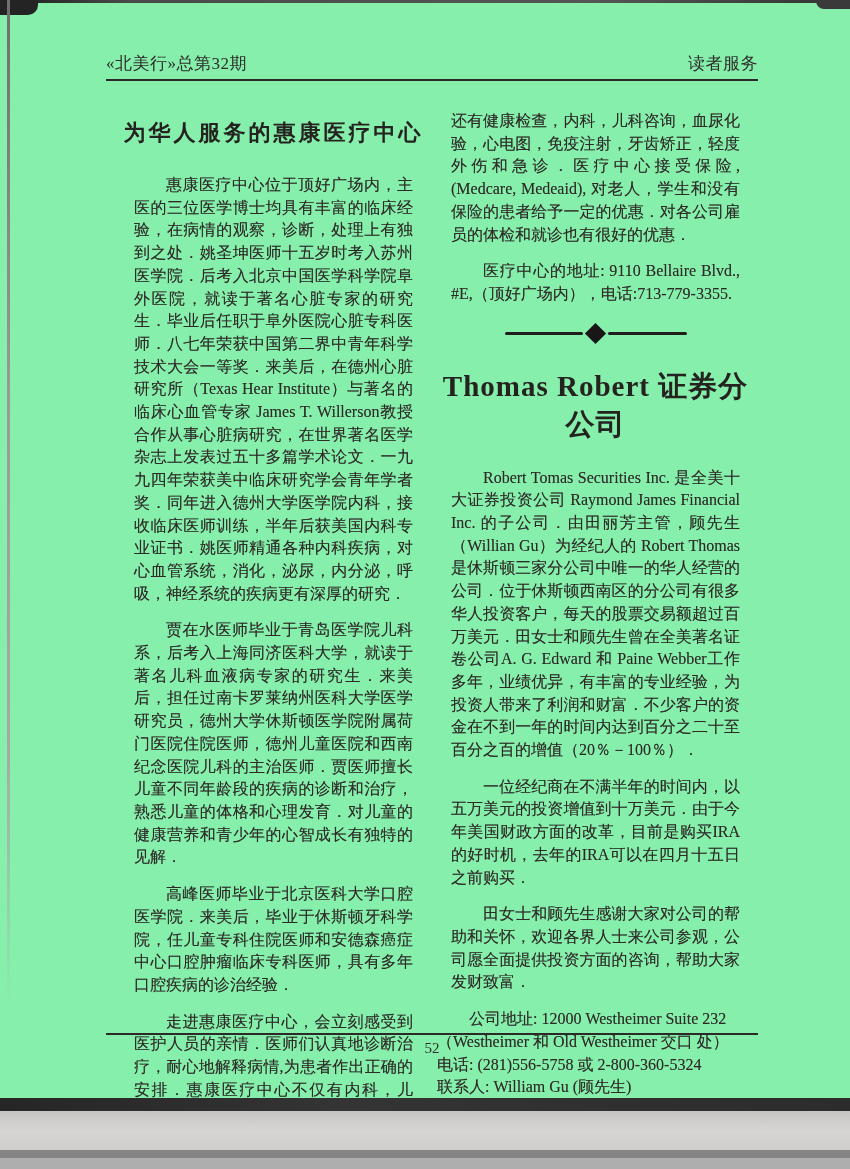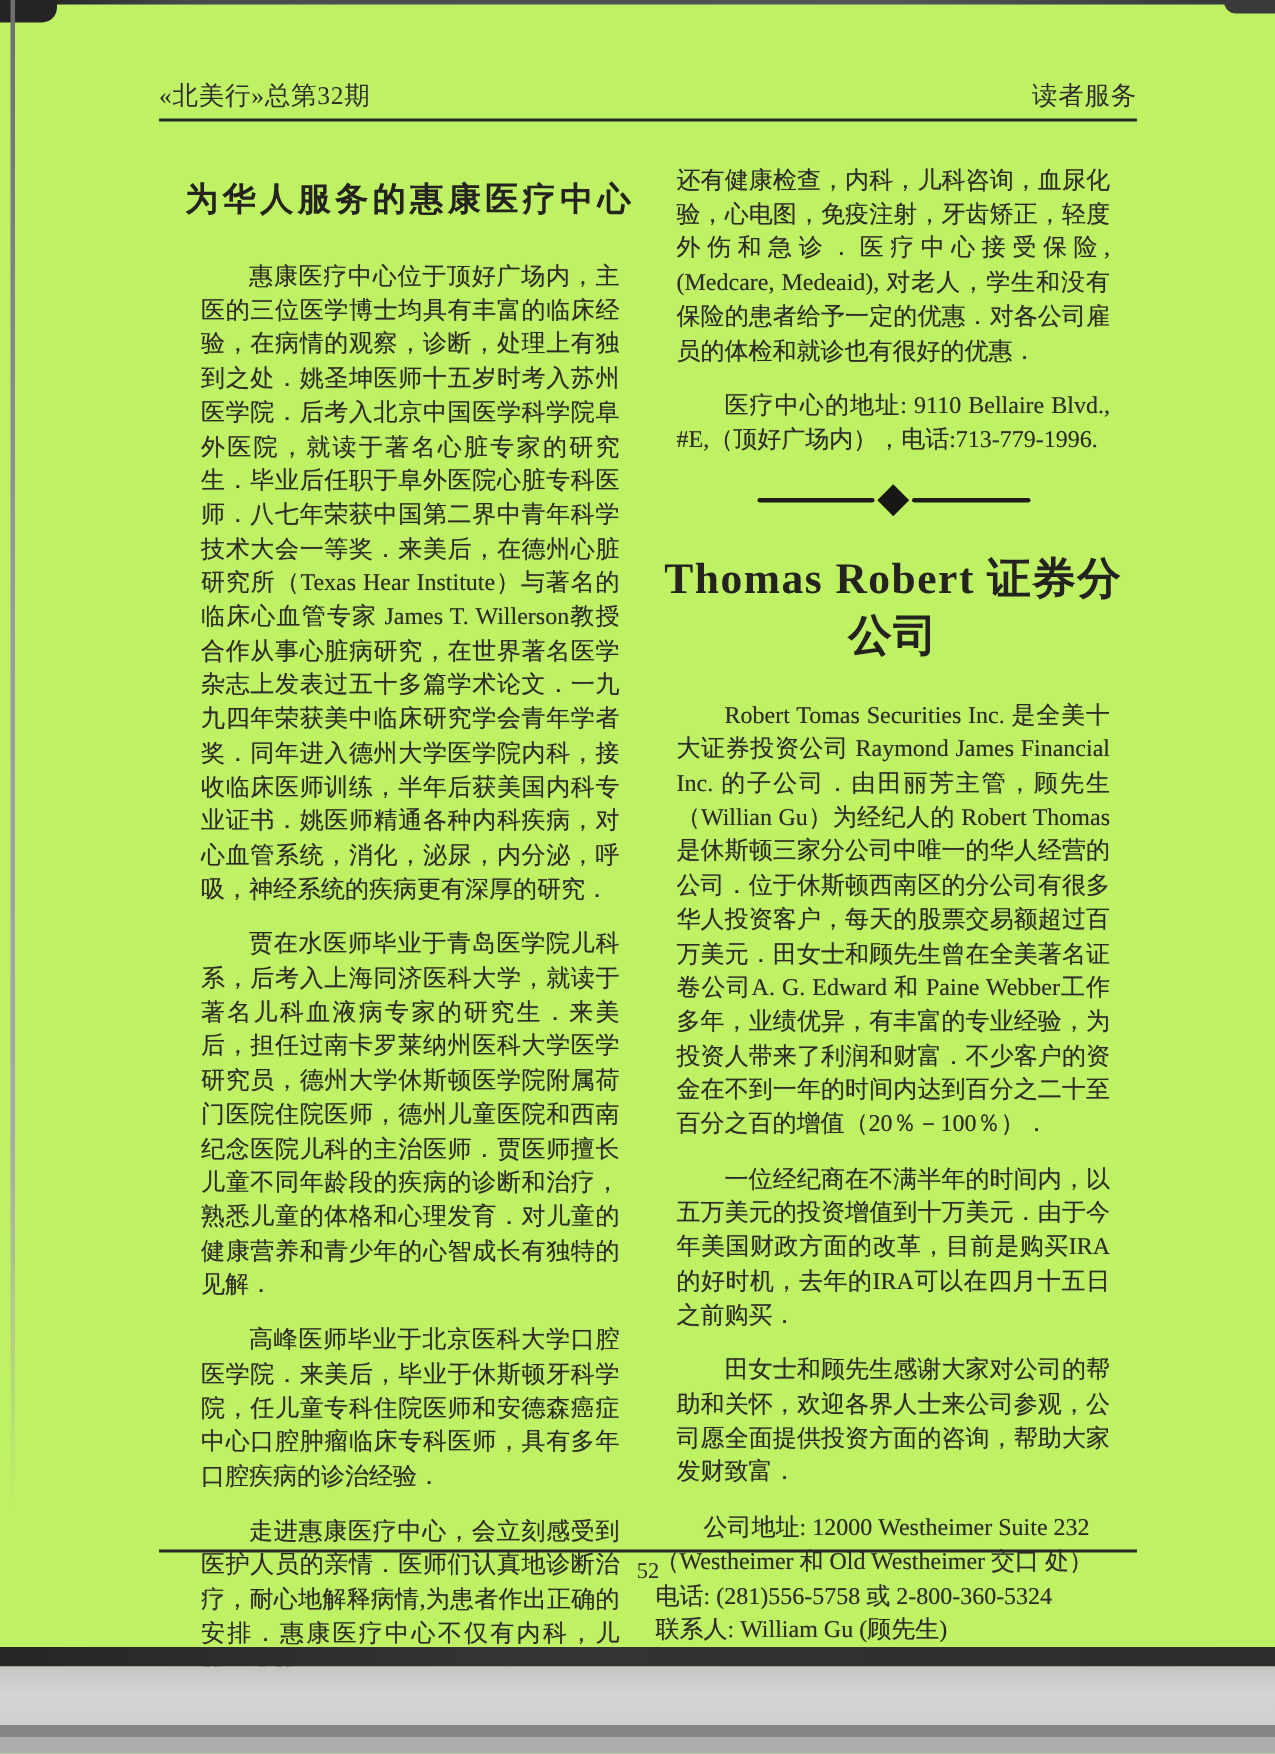--- a/index.html
+++ b/index.html
@@ -5,21 +5,21 @@
   html,body{margin:0;padding:0;}
   body{
     width:850px;height:1169px;
     font-family:"Liberation Serif","DejaVu Serif",serif;
     background:#e8e6e2;
     position:relative;overflow:hidden;
   }
   .page{
     position:absolute;inset:0;
     background:linear-gradient(110deg,#efedea 0%,#f3f1ee 30%,#f2f0ec 70%,#efedе9 100%);
-    background-color:#bef264;
+    background-color:#86efac;
   }
   
   .scan-top-line{position:absolute;left:0;top:0;width:850px;height:3px;background:linear-gradient(90deg,#1a1a1a,#4a4a4a 15%,#555 70%,#333);}
   .scan-topleft-blob{position:absolute;left:0;top:0;width:38px;height:15px;background:#242424;border-bottom-right-radius:10px;}
   .scan-topright{position:absolute;right:0;top:0;width:34px;height:9px;background:#3a3a3a;border-bottom-left-radius:8px;}
   .scan-left-line{position:absolute;left:7px;top:0;width:3px;height:1010px;
     background:linear-gradient(180deg,#6e6e6e 0%,#9a9a9a 40%,#a8a8a8 75%,rgba(170,170,170,0) 100%);}
   .scan-bottom{position:absolute;left:0;top:1098px;width:850px;height:71px;}
   .scan-bottom .b1{height:13px;background:linear-gradient(90deg,#262626,#343434 40%,#2c2c2c);}
   .scan-bottom .b2{height:39px;background:linear-gradient(180deg,#c6c5c3,#d6d5d3 50%,#cfcecc);}
@@ -69,21 +69,21 @@
   <div class="col col-left">
     <h2 class="article-title">为华人服务的惠康医疗中心</h2>
     <p class="body-text indent">惠康医疗中心位于顶好广场内，主医的三位医学博士均具有丰富的临床经验，在病情的观察，诊断，处理上有独到之处．姚圣坤医师十五岁时考入苏州医学院．后考入北京中国医学科学院阜外医院，就读于著名心脏专家的研究生．毕业后任职于阜外医院心脏专科医师．八七年荣获中国第二界中青年科学技术大会一等奖．来美后，在德州心脏研究所（Texas Hear Institute）与著名的临床心血管专家 James T. Willerson教授合作从事心脏病研究，在世界著名医学杂志上发表过五十多篇学术论文．一九九四年荣获美中临床研究学会青年学者奖．同年进入德州大学医学院内科，接收临床医师训练，半年后获美国内科专业证书．姚医师精通各种内科疾病，对心血管系统，消化，泌尿，内分泌，呼吸，神经系统的疾病更有深厚的研究．</p>
     <p class="body-text indent">贾在水医师毕业于青岛医学院儿科系，后考入上海同济医科大学，就读于著名儿科血液病专家的研究生．来美后，担任过南卡罗莱纳州医科大学医学研究员，德州大学休斯顿医学院附属荷门医院住院医师，德州儿童医院和西南纪念医院儿科的主治医师．贾医师擅长儿童不同年龄段的疾病的诊断和治疗，熟悉儿童的体格和心理发育．对儿童的健康营养和青少年的心智成长有独特的见解．</p>
     <p class="body-text indent">高峰医师毕业于北京医科大学口腔医学院．来美后，毕业于休斯顿牙科学院，任儿童专科住院医师和安德森癌症中心口腔肿瘤临床专科医师，具有多年口腔疾病的诊治经验．</p>
     <p class="body-text indent">走进惠康医疗中心，会立刻感受到医护人员的亲情．医师们认真地诊断治疗，耐心地解释病情,为患者作出正确的安排．惠康医疗中心不仅有内科，儿科，牙科，</p>
   </div>
 
   <div class="col col-right">
     <p class="body-text">还有健康检查，内科，儿科咨询，血尿化验，心电图，免疫注射，牙齿矫正，轻度外伤和急诊．医疗中心接受保险,(Medcare, Medeaid), 对老人，学生和没有保险的患者给予一定的优惠．对各公司雇员的体检和就诊也有很好的优惠．</p>
-    <p class="body-text indent">医疗中心的地址:  9110 Bellaire Blvd., #E,（顶好广场内），电话:713-779-1996.</p>
+    <p class="body-text indent">医疗中心的地址:  9110 Bellaire Blvd., #E,（顶好广场内），电话:713-779-3355.</p>
 
     <div class="divider">
       <span class="dline"></span>
       <span class="diamond"></span>
       <span class="dline"></span>
     </div>
 
     <div class="invest-title">
       <div class="t2">Thomas Robert 证券分公司</div>
     </div>

